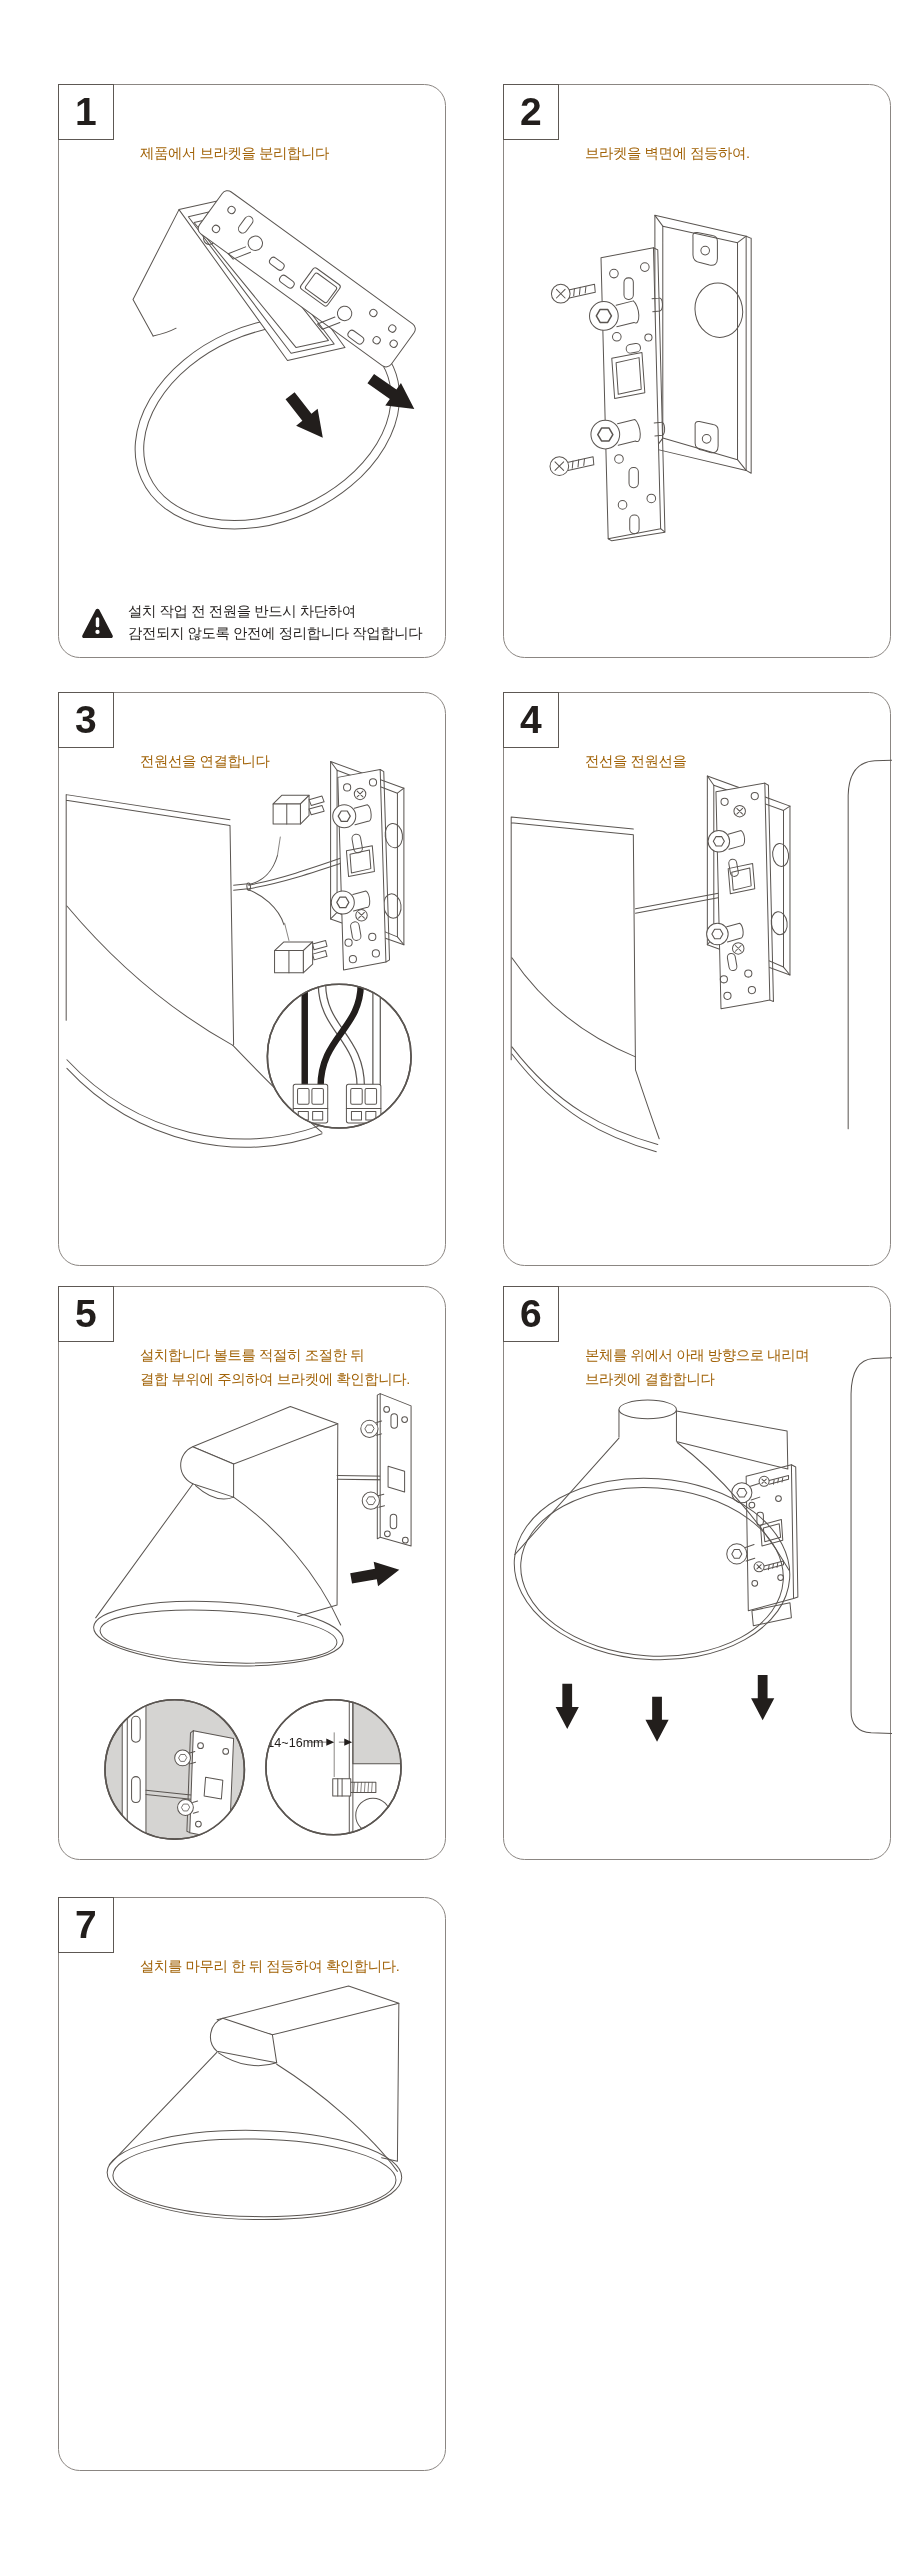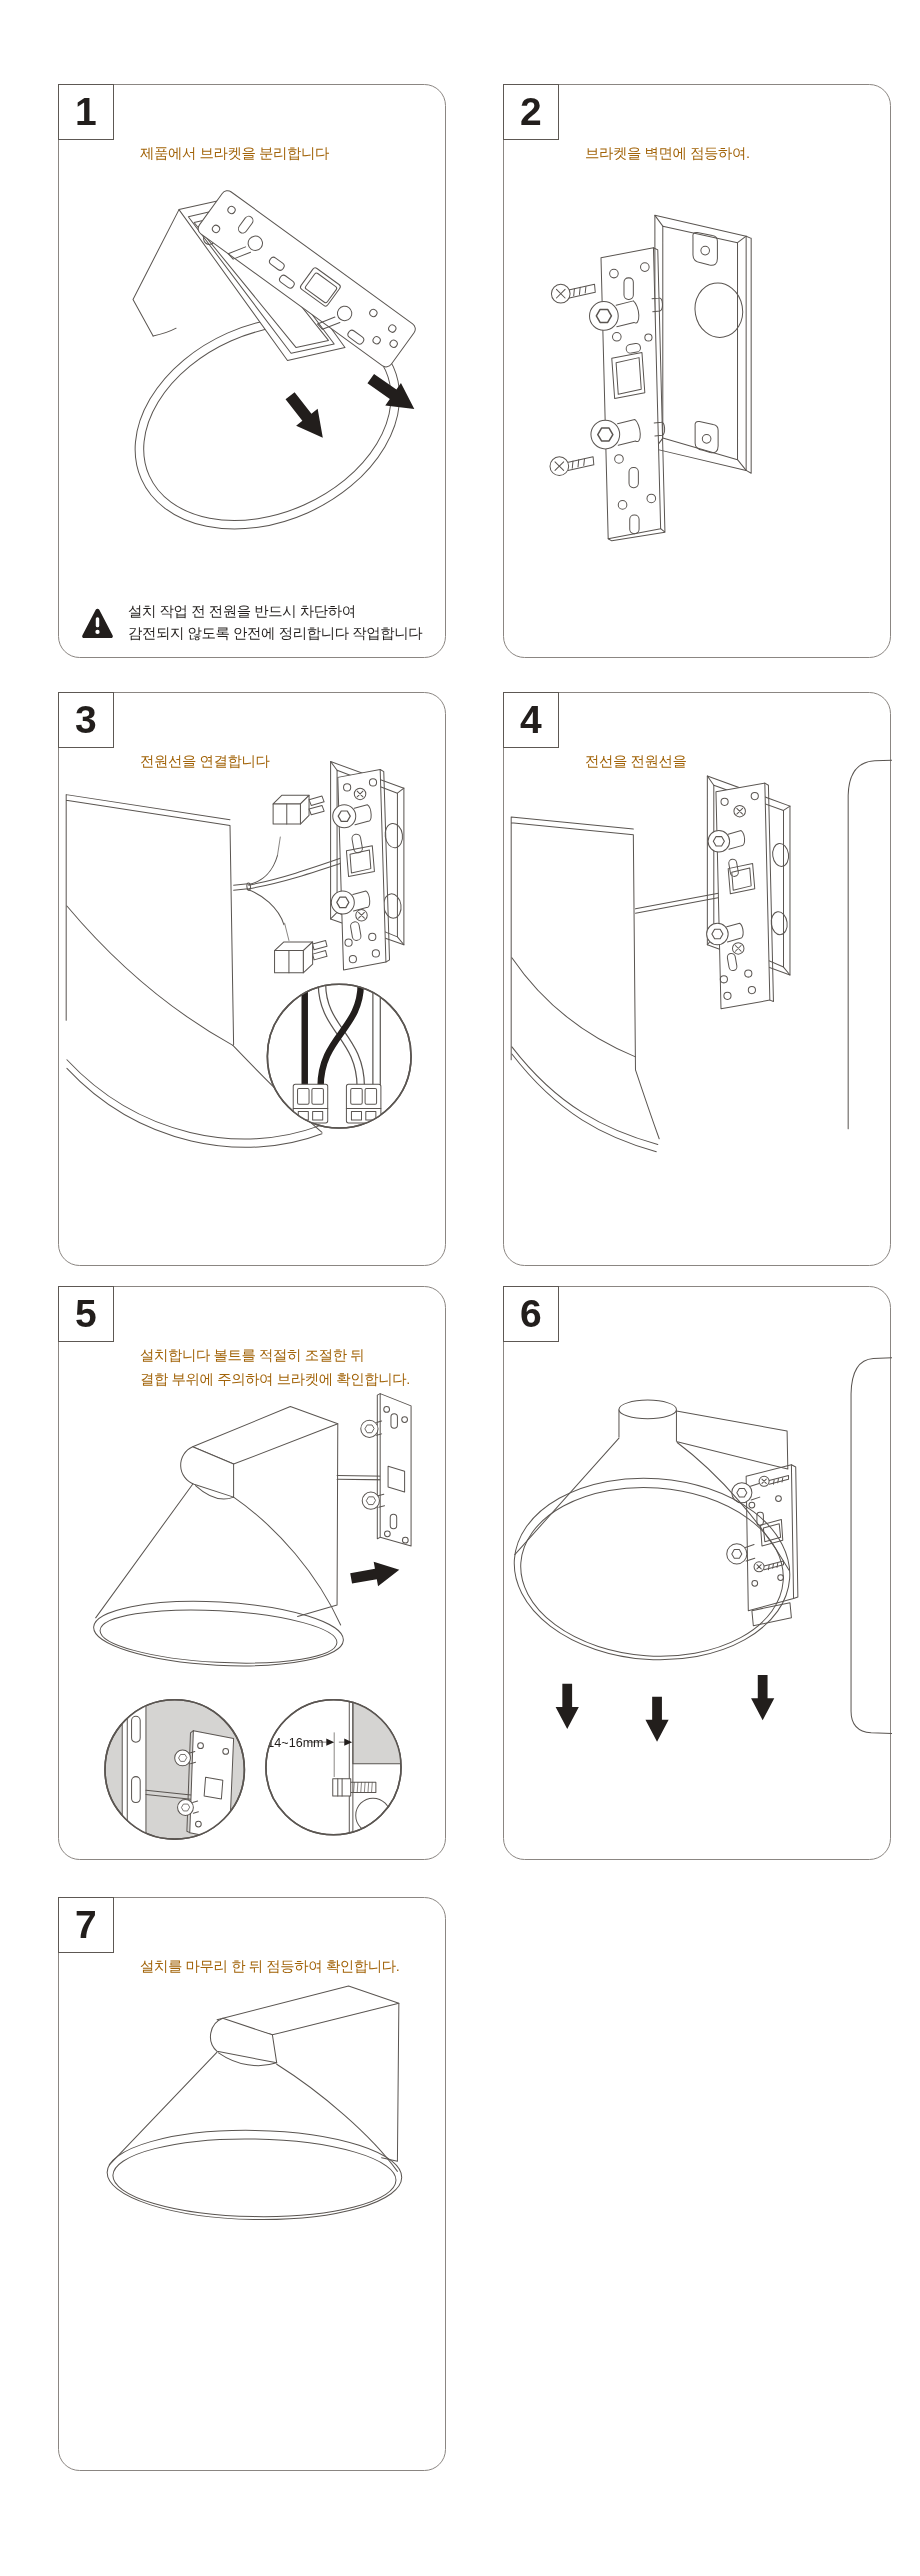--- a/index.html
+++ b/index.html
@@ -428,20 +428,24 @@
       </g>
       <circle class="ln thk" cx="382" cy="668" r="94"></circle>
     </g>
   </svg>
 </div>
 
 <div class="step" style="left:503px;top:1286px">
   <div class="tile">
       <span>6</span>
     </div>
+  <div class="cap">
+    <div>본체를 위에서 아래 방향으로 내리며</div>
+    <div>브라켓에 결합합니다</div>
+  </div>
   <svg class="illus" width="388" height="574" viewBox="0 0 540 798">
     <path class="ln" d="M540,98 L514,99 Q484,101 483,148 L483,590 Q483,618 511,620 L540,621"></path>
     <g>
       <path class="lnw" d="M337,263 L400,247 L403,433 L340,450 Z"></path>
       <g class="ln">
         <path d="M400,247 L406,250 M406,250 L409,431 M403,433 L409,431"></path>
         <path d="M357,331 L386,323 L388,352 L359,360 Z"></path>
         <path d="M361,335 L383,329 L385,348 L363,354 Z"></path>
         <circle cx="345" cy="303" r="4"></circle>
           <circle cx="382" cy="294" r="4"></circle>

